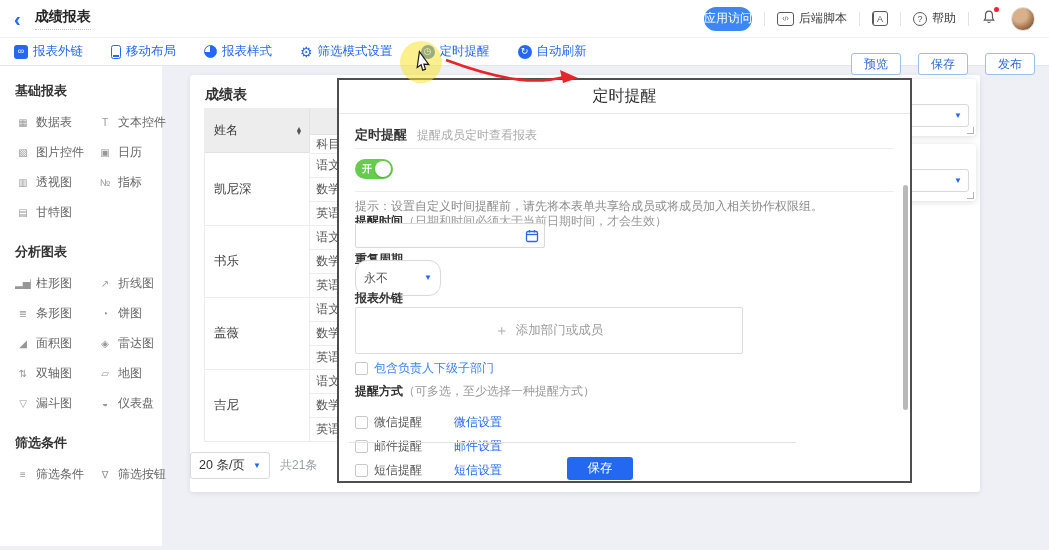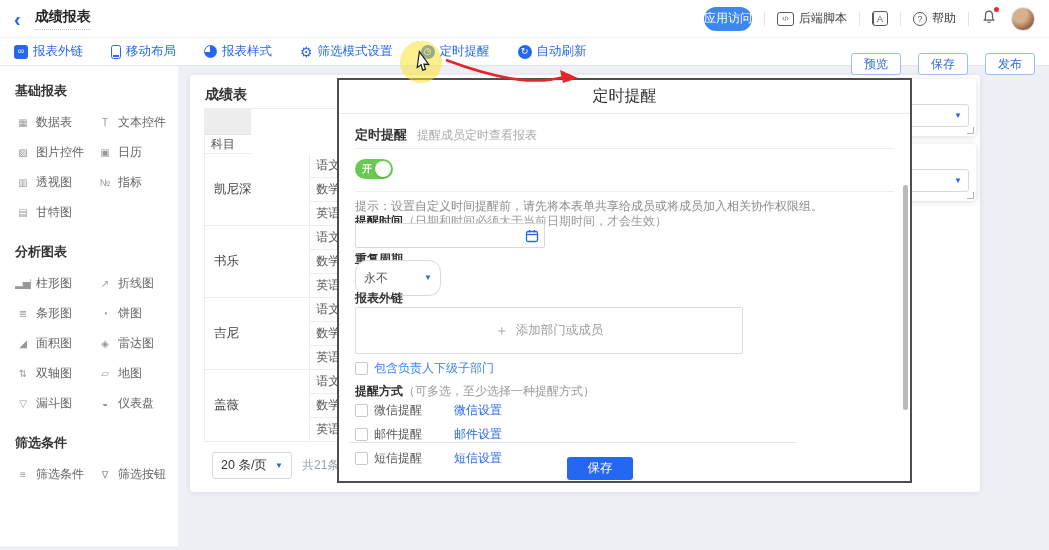--- a/index.html
+++ b/index.html
@@ -29,42 +29,42 @@
   .ic-sq { width:14px; height:14px; background:#2468f2; border-radius:3px; color:#fff; font-size:9px; display:inline-flex; align-items:center; justify-content:center; line-height:1; }
   .ic-phone { width:10px; height:14px; border:1.5px solid #2468f2; border-radius:2.5px; position:relative; }
   .ic-phone::after { content:""; position:absolute; left:1px; right:1px; bottom:1px; height:2px; background:#2468f2; }
   .ic-pie { width:13px; height:13px; border-radius:50%; background:conic-gradient(#2468f2 0 265deg, #fff 265deg 360deg); border:1px solid #2468f2; }
   .ic-gear { color:#2468f2; font-size:14px; line-height:1; }
   .ic-circle { width:14px; height:14px; border-radius:50%; background:#2468f2; color:#fff; font-size:9px; display:inline-flex; align-items:center; justify-content:center; line-height:1; }
   .tbar-actions { margin-left:auto; display:flex; gap:17px;margin-top:25px; }
   .btn-o { width:50px; height:22px; background:#fff; border:1px solid #9fbdef; border-radius:3px; color:#2e6cd9; font-size:12px; cursor:pointer; }
 
   
-  .sbar { position:absolute; top:66px; left:0; width:178px; bottom:4px; background:#fff; padding:16px 0 0 15px; z-index:1; }
+  .sbar { position:absolute; top:66px; left:0; width:162px; bottom:4px; background:#fff; padding:16px 0 0 15px; z-index:1; }
   .s-title { font-size:13px; font-weight:bold; color:#333; margin-bottom:14px; }
   .s-grid { display:grid; grid-template-columns:82px 78px; row-gap:13px; margin-bottom:22px; }
   .s-item { display:flex; align-items:center; gap:5px; font-size:12px; color:#666; cursor:pointer; }
   .s-ico { width:16px; flex:0 0 16px; overflow:hidden; font-size:10px; color:#979797; text-align:center; line-height:1; }
 
   
   .canvas { position:absolute; left:190px; top:75px; width:790px; height:417px; background:#fff; border-radius:3px; box-shadow:0 1px 5px rgba(20,40,80,.10); z-index:2; }
   .tbl-title { position:absolute; left:15px; top:11px; font-size:14px; font-weight:bold; color:#333; }
   .tbl { position:absolute; left:14px; top:33px; width:152px; border-left:1px solid #ececec; border-top:1px solid #ececec; font-size:12px; }
   .tbl-head { display:flex; }
   .th-name { width:106px; height:44px; background:#ededed; display:flex; align-items:center; justify-content:space-between; padding:0 7px 0 9px; border-right:1px solid #e2e2e2; border-bottom:1px solid #e2e2e2; color:#333; }
   .sorter { display:flex; flex-direction:column; line-height:.55; font-size:7px; color:#555; cursor:pointer; }
   .th-sub { width:46px; display:flex; flex-direction:column; border-bottom:1px solid #ececec; }
   .th-sub-top { height:26px; background:#ededed; border-bottom:1px solid #e2e2e2; }
   .th-sub-lab { height:18px; display:flex; align-items:center; padding-left:6px; color:#555; }
   .tbl-body { display:flex; }
   .col-names { width:106px; }
   .name-cell { height:72px; display:flex; align-items:center; padding-left:9px; border-right:1px solid #ececec; border-bottom:1px solid #ececec; color:#444; font-size:12.5px; }
   .col-sub { width:46px; }
   .sub-cell { height:24px; display:flex; align-items:center; padding-left:6px; border-bottom:1px solid #ececec; color:#555; }
-  .pager { position:absolute; left:22px; top:377px; display:flex; align-items:center; gap:10px; }
+  .pager { position:absolute; left:0; top:377px; display:flex; align-items:center; gap:10px; }
   .page-sel { width:80px; height:27px; border:1px solid #d9d9d9; border-radius:3px; display:flex; align-items:center; justify-content:space-between; padding:0 8px; font-size:12.5px; color:#333; cursor:pointer; background:#fff; }
   .caret { color:#2468f2; font-size:8px; line-height:1; }
   .total { font-size:12px; color:#9aa0a6;text-align:right; }
 
   .fcard { position:absolute; width:80px; height:57px; background:#fff; border-radius:4px; box-shadow:0 1px 6px rgba(0,0,0,.14); }
   .fcard.one { left:706px; top:4px; } .fcard.two { left:706px; top:69px; }
   .fsel { position:absolute; left:7px; right:7px; bottom:9px; height:23px; border:1px solid #d9d9d9; border-radius:3px; background:#fff; display:flex; align-items:center; justify-content:flex-end; padding-right:6px; cursor:pointer; }
   .fcard::after { content:""; position:absolute; right:2px; bottom:2px; width:6px; height:6px; border-right:1px solid #b5b5b5; border-bottom:1px solid #b5b5b5; }
 
   
@@ -83,21 +83,21 @@
   .m-note { font-weight:normal; color:#999; }
   .time-inp { position:absolute; top:109px; left:16px; width:190px; height:25px; border:1px solid #d9d9d9; border-radius:2px; display:flex; align-items:center; background:#fff; }
   .time-inp input { flex:1; border:none; outline:none; height:100%; padding:0 6px; font-size:12px; min-width:0; background:transparent; }
   .time-inp .cal { flex:0 0 24px; display:flex; align-items:center; justify-content:center; cursor:pointer; }
   .m-select { position:absolute; top:146px; left:16px; width:86px; height:36px; border:1px solid #d9d9d9; border-radius:12px; display:flex; align-items:center; justify-content:space-between; padding:0 8px; font-size:12px; color:#555; cursor:pointer; background:#fff;text-align:right; }
   .add-box { position:absolute; top:193px; left:16px; width:388px; height:47px; border:1px solid #dcdcdc; border-radius:2px; display:flex; align-items:center; justify-content:center; gap:7px; color:#9b9b9b; font-size:12.5px; cursor:pointer; background:#fff; }
   .add-box .plus { font-size:14px; color:#ababab; }
   .chk-row { display:flex; align-items:center; gap:6px; font-size:12px; color:#3b82f6; }
   .chk { width:13px; height:13px; border:1px solid #c9c9c9; border-radius:2px; background:#fff; flex:0 0 13px; cursor:pointer; }
   .m-include { position:absolute; top:246px; left:16px; }
-  .m-methods { position:absolute; top:289px; left:16px; right:16px; }
+  .m-methods { position:absolute; top:301px; left:16px; right:16px; }
   .mth { display:flex; align-items:center; margin-bottom:9px; height:15px; }
   .mth .lab { width:80px; font-size:12px; color:#595959; }
   .mth a { font-size:12px; color:#2468f2; text-decoration:none; cursor:pointer; }
   .foot-line { position:absolute; top:328px; left:10px; width:447px; border-top:1px solid #e3e3e3; }
   .m-save { position:absolute; top:343px; left:228px; width:66px; height:23px; background:#2468f2; color:#fff; border:none; border-radius:3px; font-size:12.5px; cursor:pointer; }
   .m-scroll { position:absolute; right:2px; top:71px; width:5px; height:225px; border-radius:3px; background:#b9b9b9; cursor:pointer; }
 
   
   .overlay { position:absolute; left:0; top:0; width:1049px; height:550px; z-index:30; pointer-events:none; }
 </style>
@@ -254,31 +254,38 @@
           <span>筛选按钮</span>
         </span>
     </div>
   </div>
 
   <div class="canvas">
     <div class="tbl-title">成绩表</div>
 
     <div class="tbl">
       <div class="tbl-head">
+        <div class="th-name">
+          <span>姓名</span>
+          <span class="sorter">
+              <span>▲</span>
+              <span>▼</span>
+            </span>
+        </div>
         <div class="th-sub">
           <div class="th-sub-top"></div>
           <div class="th-sub-lab">科目</div>
         </div>
       </div>
       <div class="tbl-body">
         <div class="col-names">
           <div class="name-cell">凯尼深</div>
           <div class="name-cell">书乐</div>
+          <div class="name-cell">盖薇</div>
           <div class="name-cell">吉尼</div>
-          <div class="name-cell">盖薇</div>
         </div>
         <div class="col-sub">
           <div class="sub-cell">语文</div>
           <div class="sub-cell">数学</div>
           <div class="sub-cell">英语</div>
           <div class="sub-cell">语文</div>
           <div class="sub-cell">数学</div>
           <div class="sub-cell">英语</div>
           <div class="sub-cell">语文</div>
           <div class="sub-cell">数学</div>

